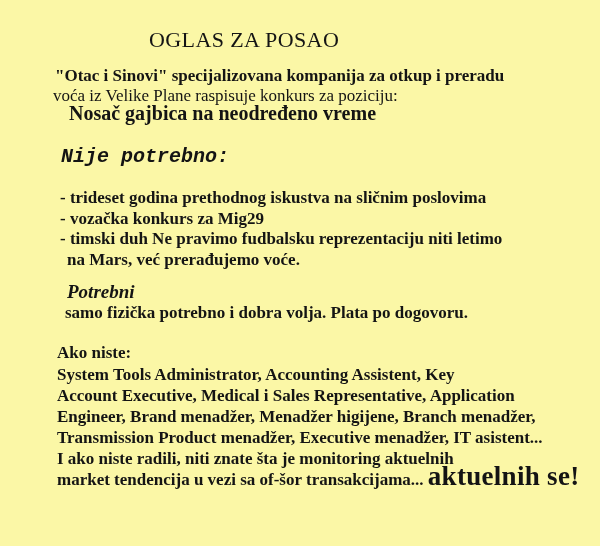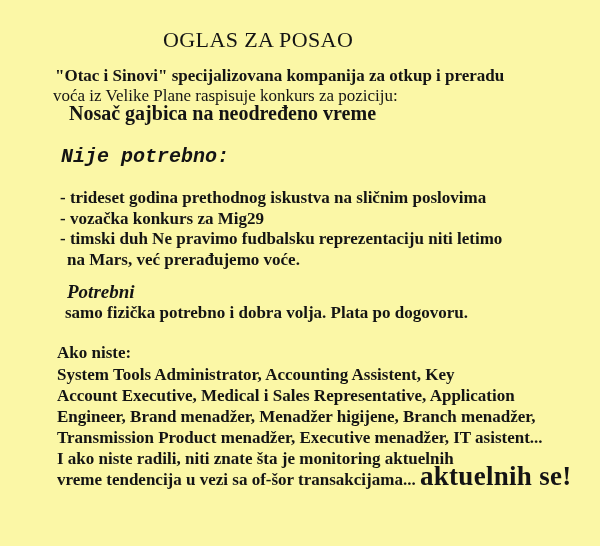--- a/index.html
+++ b/index.html
@@ -17,21 +17,20 @@
     position: absolute;
     inset: 0;
   }
   .abs { position: absolute; white-space: nowrap; }
 
   .title {
     left: 149px; top: 27px;
     font-size: 22px;
     font-weight: 400;
     letter-spacing: 0.4px;
-    margin-left: 14px;
   }
   .intro-line1 { left: 55px; top: 66px;  font-size: 17px; font-weight: 700; }
   .intro-line2 { left: 53px; top: 86px;  font-size: 17px; font-weight: 400; }
   .position-line { left: 53px; top: 102px; font-size: 20px; font-weight: 700; margin-left: 16px; }
 
   .nr-heading {
     left: 61px; top: 145px;
     font-size: 20px;
     font-weight: 700;
     font-style: italic;
@@ -105,16 +104,16 @@
 
   <div class="abs ifnot-lines">
     <div class="ifnot-line">System Tools Administrator, Accounting Assistent, Key</div>
     <div class="ifnot-line">Account Executive, Medical i Sales Representative, Application</div>
     <div class="ifnot-line">Engineer, Brand menadžer, Menadžer higijene, Branch menadžer,</div>
     <div class="ifnot-line">Transmission Product menadžer, Executive menadžer, IT asistent...</div>
     <div class="ifnot-line">I ako niste radili, niti znate šta je monitoring aktuelnih</div>
   </div>
 
   <div class="abs closing">
-    <span>vreme tendencija u vezi sa of-šor transakcijama... </span><span class="closing-cta">aktuelnih se!</span>
+    <span>market tendencija u vezi sa of-šor transakcijama... </span><span class="closing-cta">aktuelnih se!</span>
   </div>
 
 </div>
 
 </body></html>

